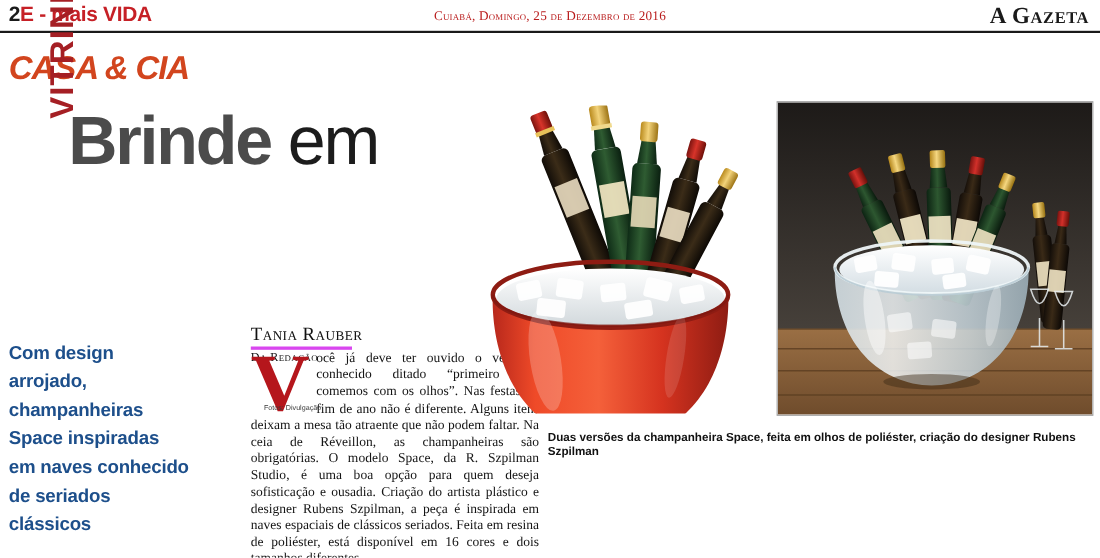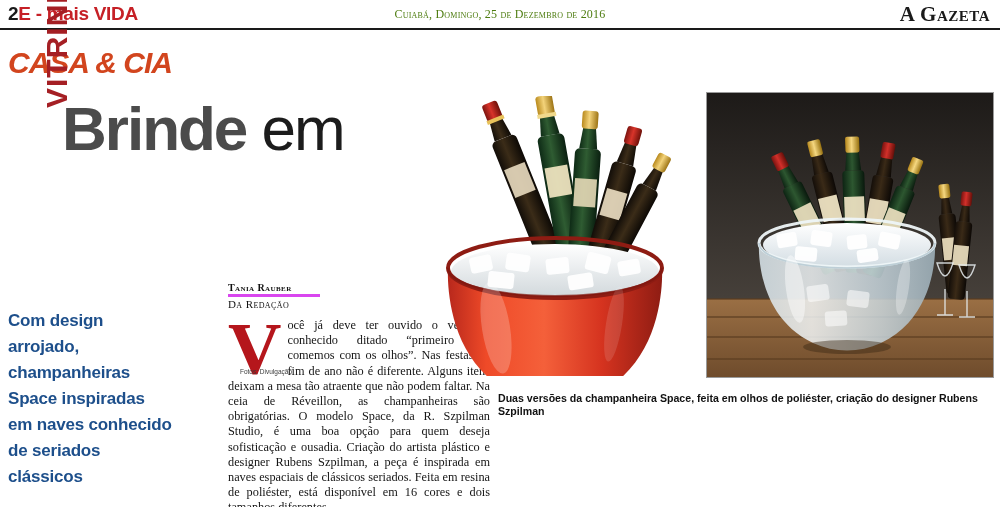--- a/index.html
+++ b/index.html
@@ -41,21 +41,21 @@
 
   .dateline {
     position: absolute;
     left: 50%;
     transform: translateX(-50%);
     top: 7px;
     font-family: "Liberation Serif", serif;
     font-size: 12px;
     font-variant: small-caps;
     letter-spacing: 0.2px;
-    color: #4d7c0f;
+    color: #b91c1c;
     white-space: nowrap;
   }
   .brand {
     position: absolute;
     right: 10px; top: 2px;
     font-family: "Liberation Serif", serif;
     font-size: 21px;
     font-variant: small-caps;
     font-weight: bold;
     letter-spacing: 0.5px;
@@ -138,24 +138,25 @@
 
   
   .byline {
     position: absolute;
     left: 228px; top: 282px;
     width: 150px;
   }
   .byline .name {
     font-family: "Liberation Serif", serif;
     font-variant: small-caps;
-    font-weight: bold;
-    font-size: 10px;
+    font-weight: normal;
+    font-size: 17px;
     letter-spacing: 0.4px;
     color: #111;
+    margin-top: 12px;
   }
   .byline .org {
     font-family: "Liberation Serif", serif;
     font-variant: small-caps;
     font-size: 11px;
     letter-spacing: 0.4px;
     color: #111;
     border-top: 3px solid #d946ef;
     padding-top: 1px;
     margin-top: 1px;

